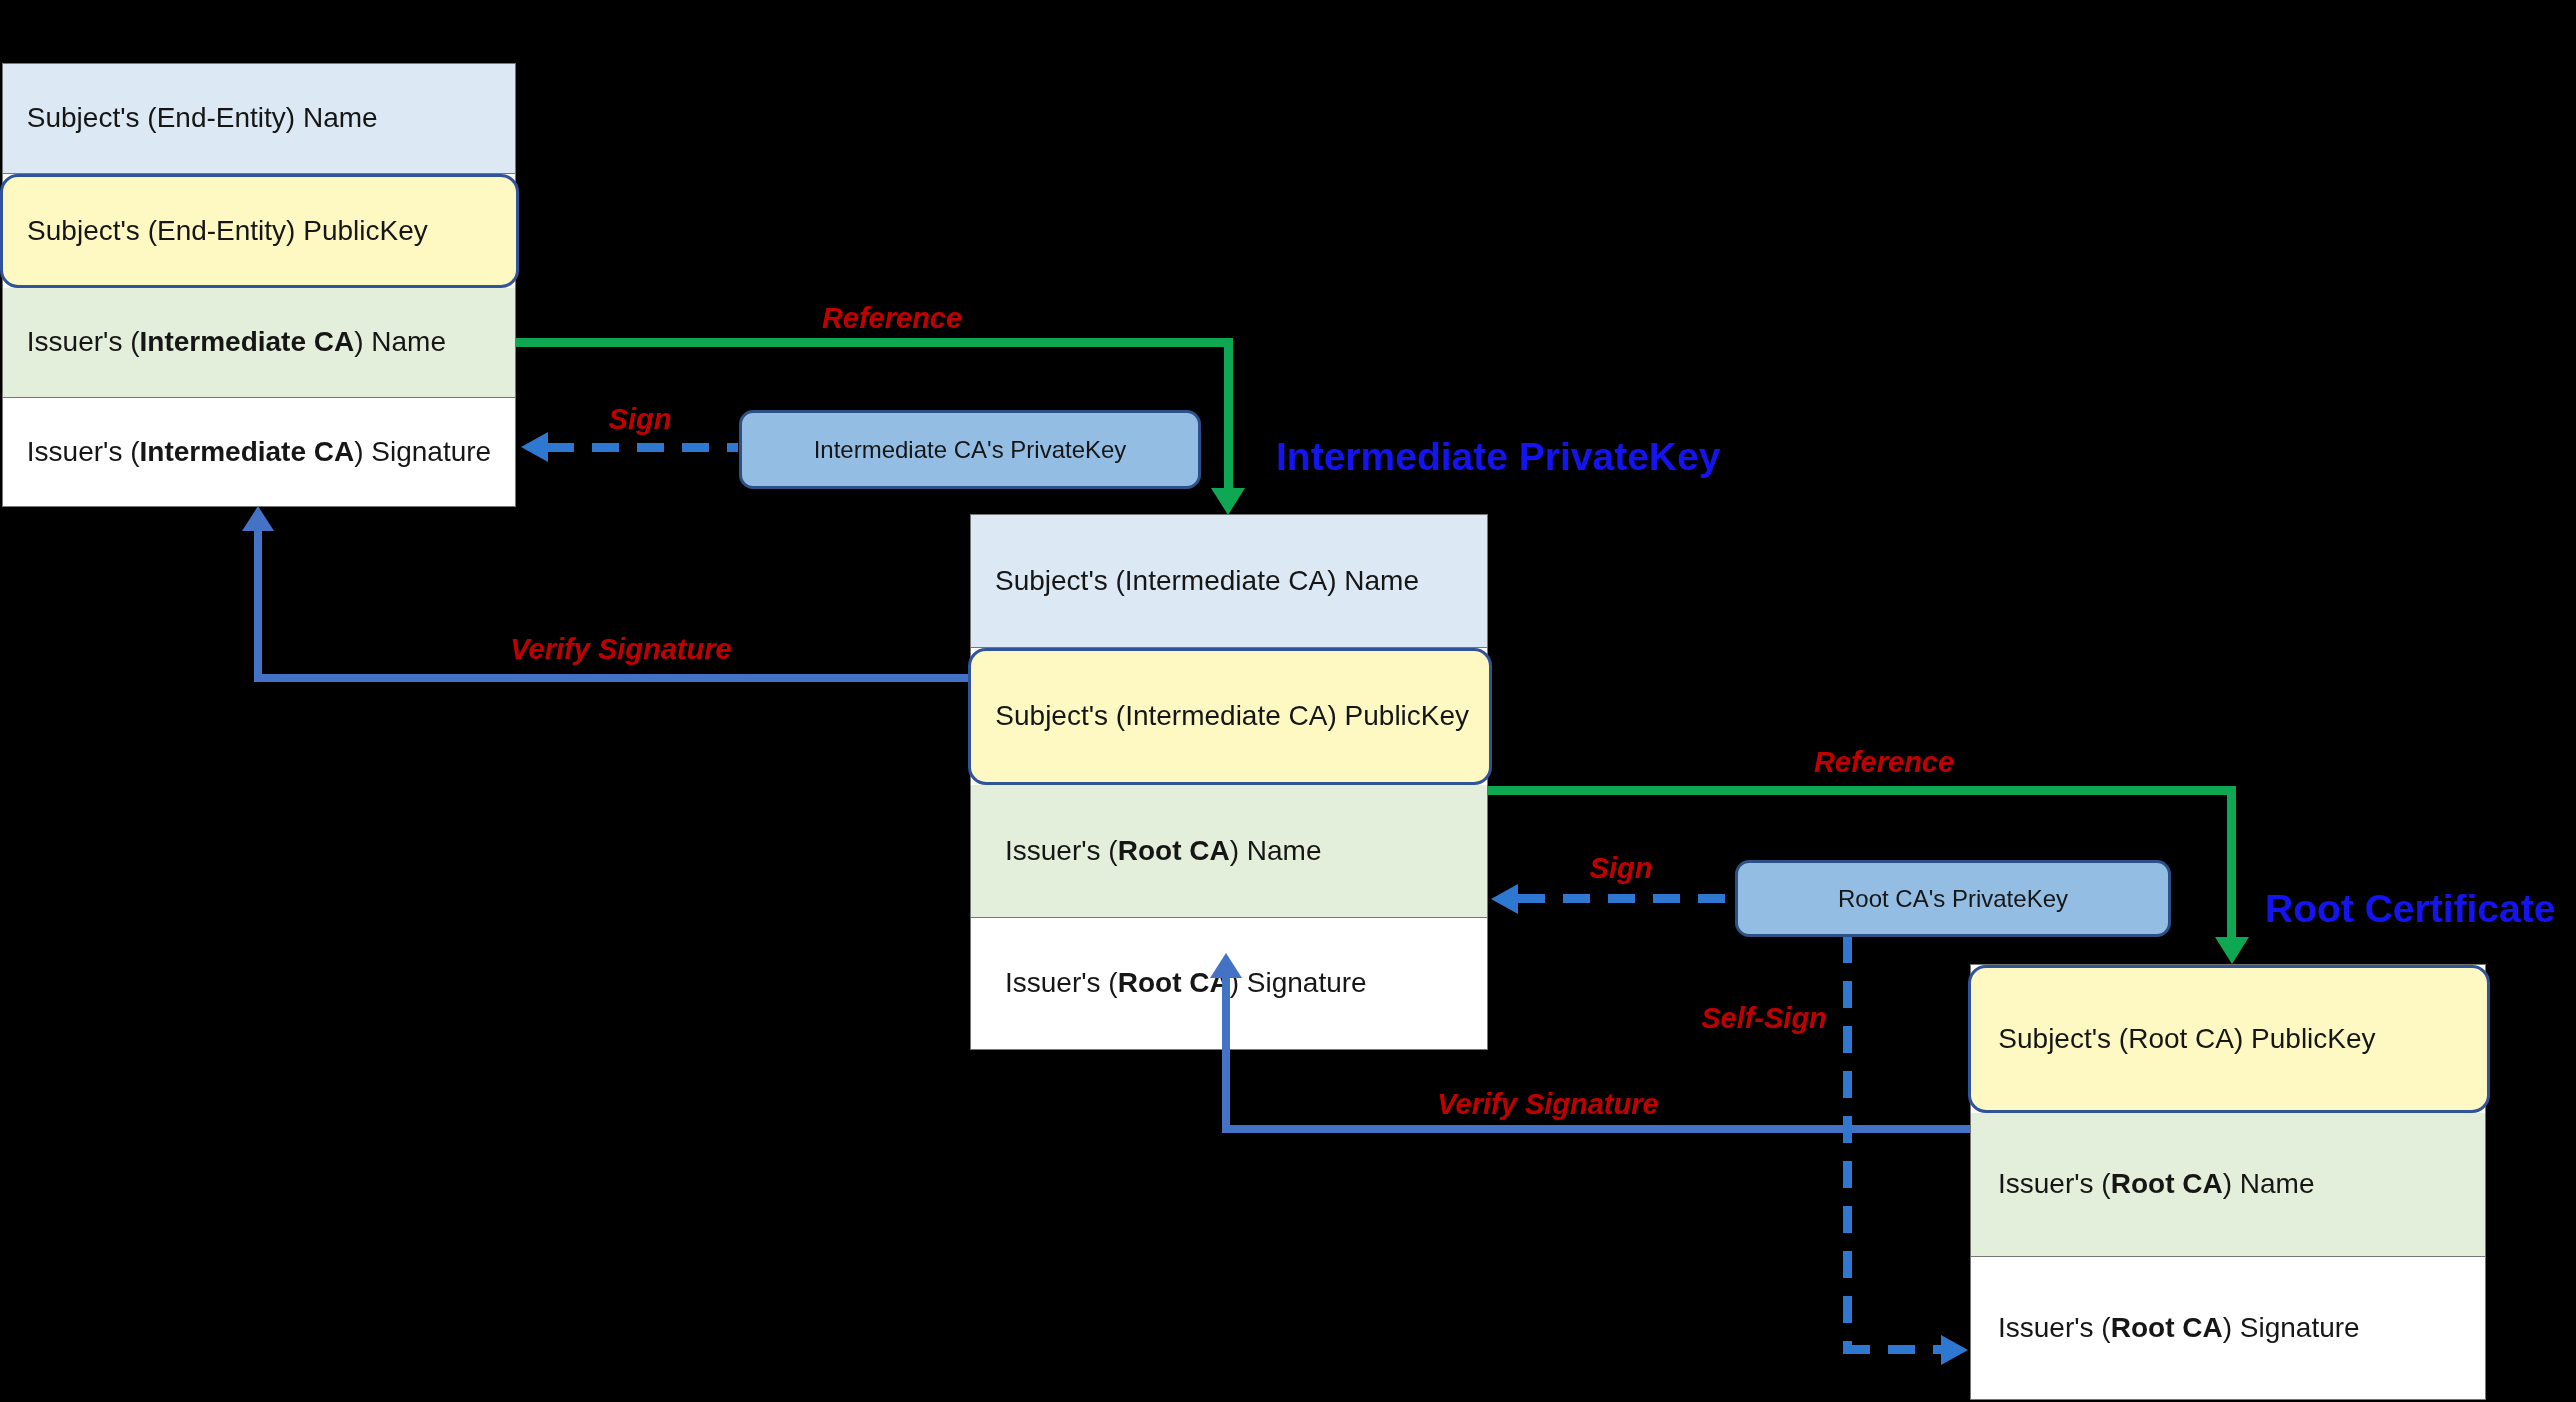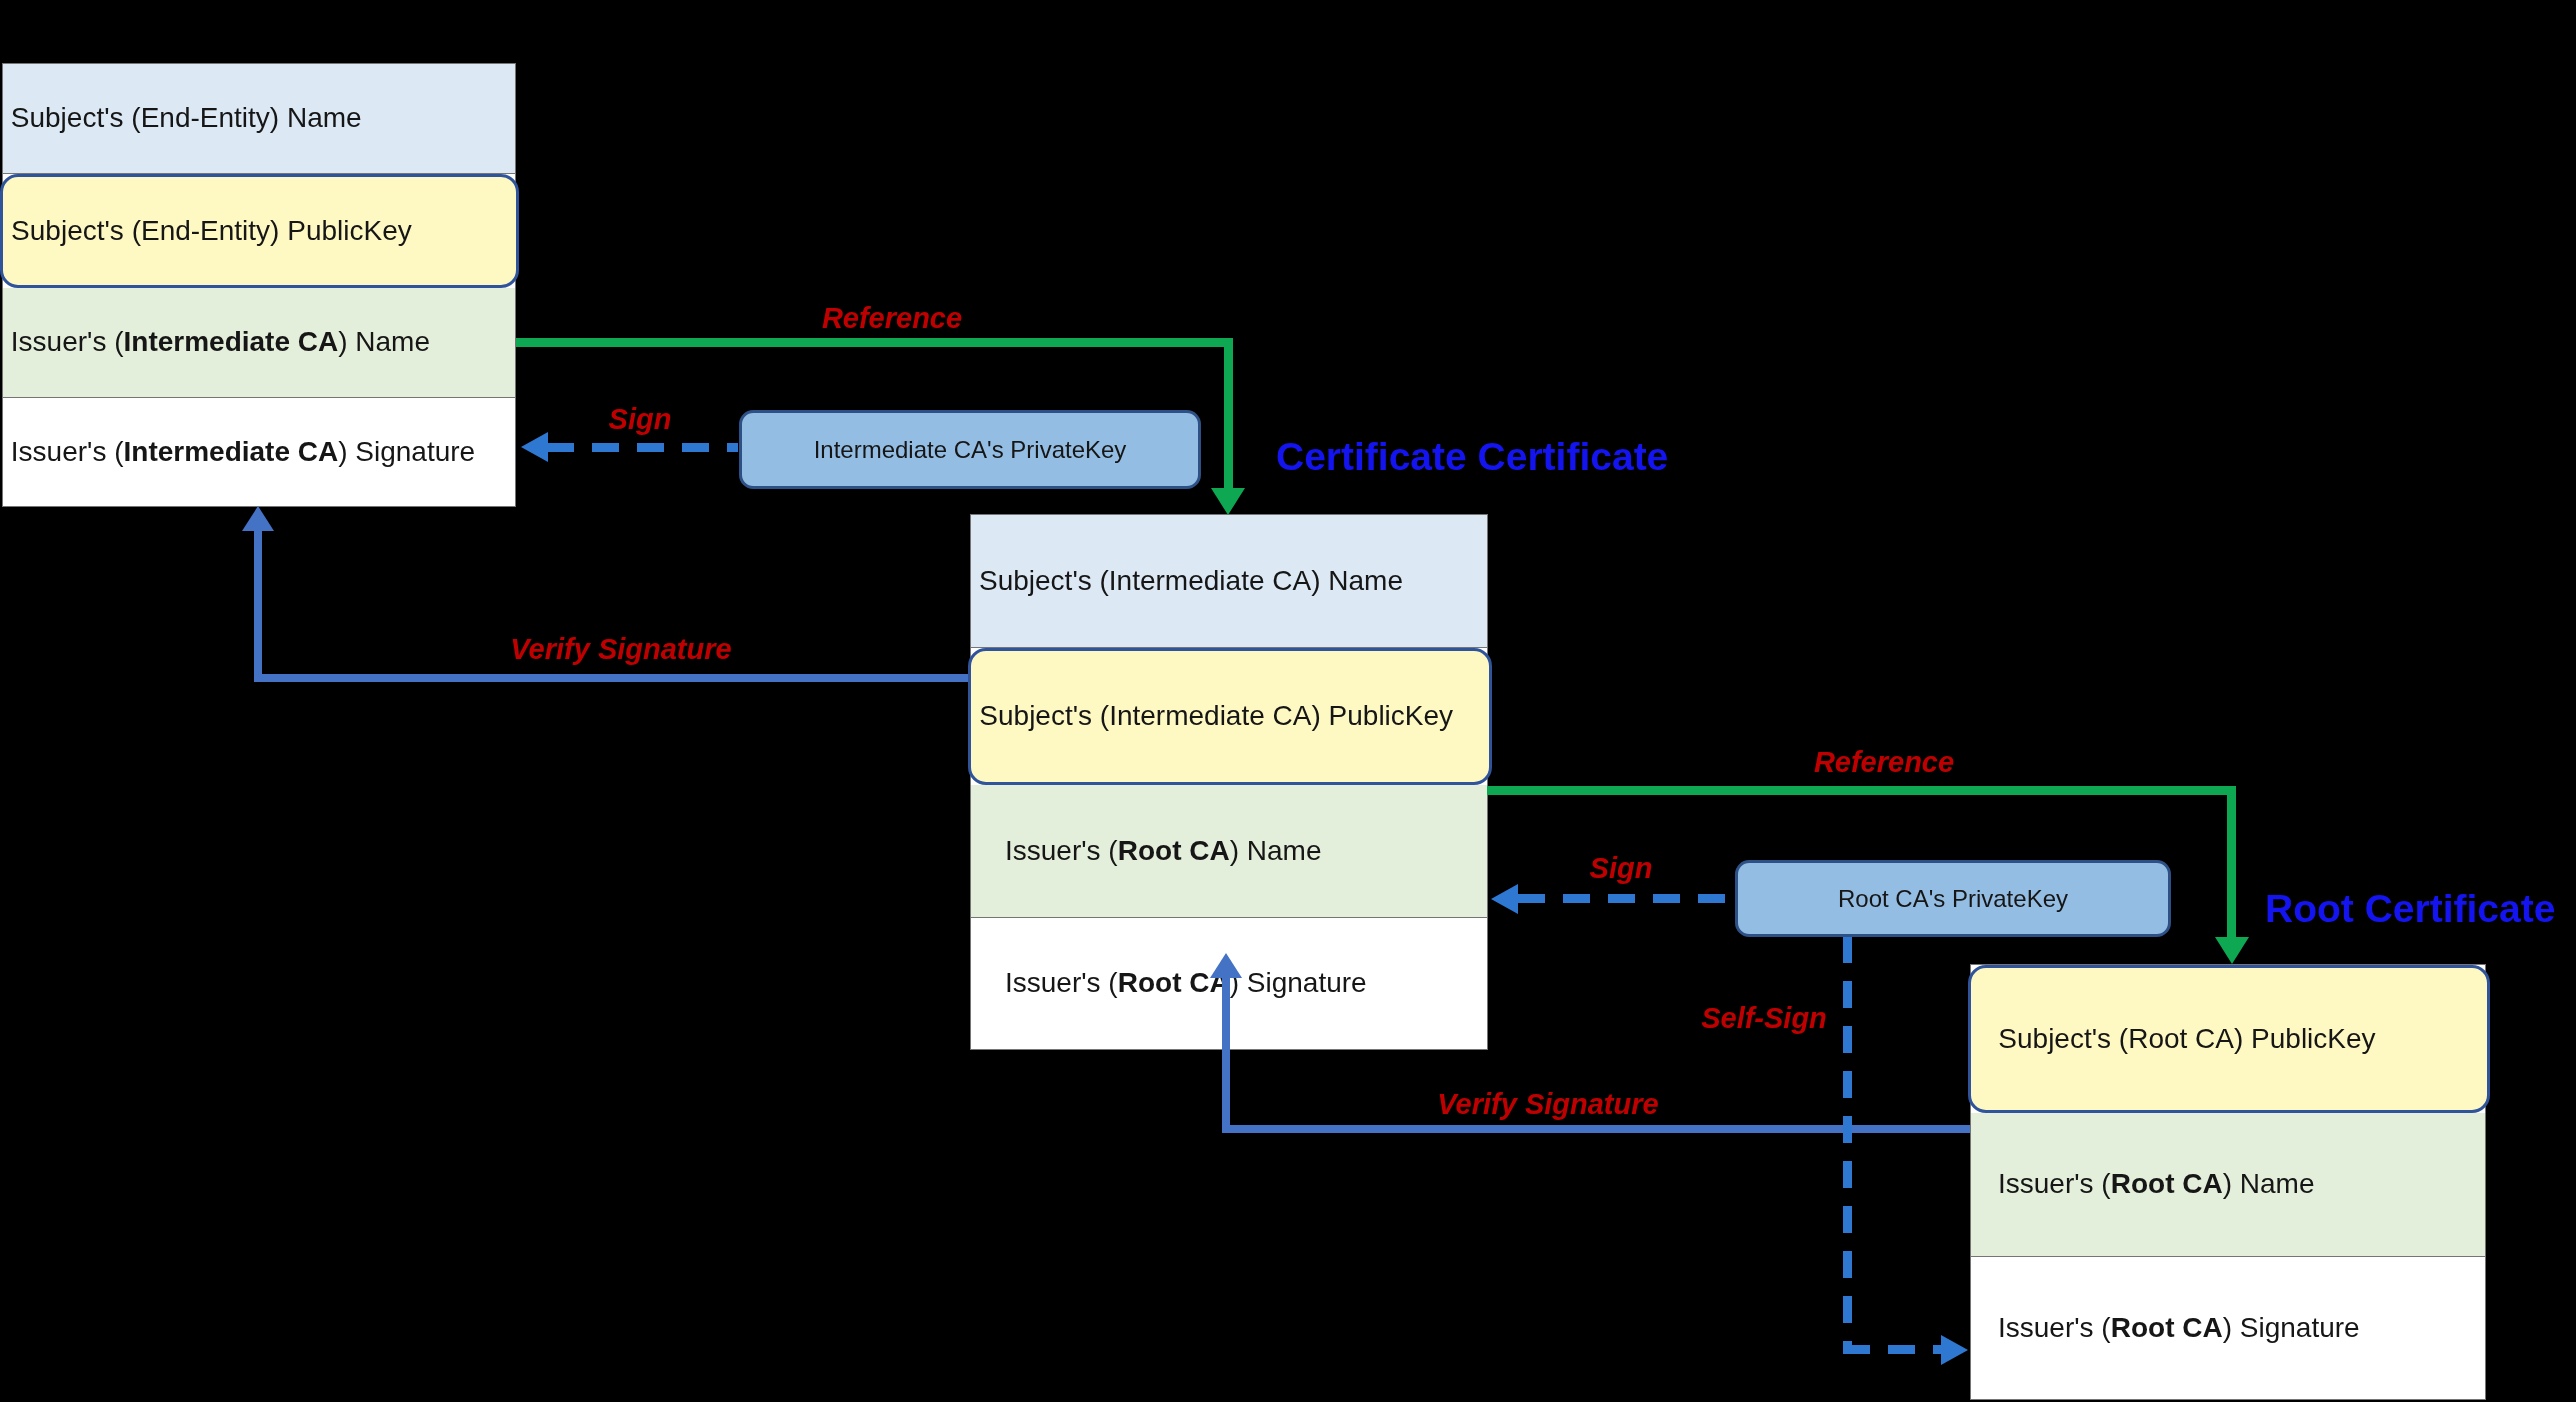--- a/index.html
+++ b/index.html
@@ -24,21 +24,21 @@
     flex-direction: column;
     border: 1.8px solid #757575;
     box-sizing: border-box;
     background: #ffffff;
   }
   .cert-row {
     flex: 1;
     display: flex;
     align-items: center;
     box-sizing: border-box;
-    padding-left: 8px;
+    padding-left: 24px;
     font-size: 28px;
     color: #161616;
     white-space: nowrap;
     border-bottom: 1.8px solid #757575;
   }
   .cert-row:last-child { border-bottom: none; }
   .row-blue  { background: #dce9f5; }
   .row-green { background: #e4efdb; }
   .row-white { background: #ffffff; }
   .row-key {
@@ -83,21 +83,21 @@
     text-align: center;
     white-space: nowrap;
     z-index: 4;
   }
 </style>
 </head>
 <body>
 
 <div id="canvas">
 
-  <div class="cert-title" style="left:1276px; top:435px;">Certificate Certificate</div>
+  <div class="cert-title" style="left:1276px; top:435px;">Intermediate PrivateKey</div>
   <div class="cert-title" style="left:2265px; top:887px;">Root Certificate</div>
 
   <div class="cert-box" style="left:1.8px; top:63px; width:514px; height:444px;">
     <div class="cert-row row-blue">
       <span>Subject's (End-Entity) Name</span>
         <span class="bold"></span>
         <span></span>
     </div>
     <div class="cert-row row-blue row-key">
       <span>Subject's (End-Entity) PublicKey</span>

